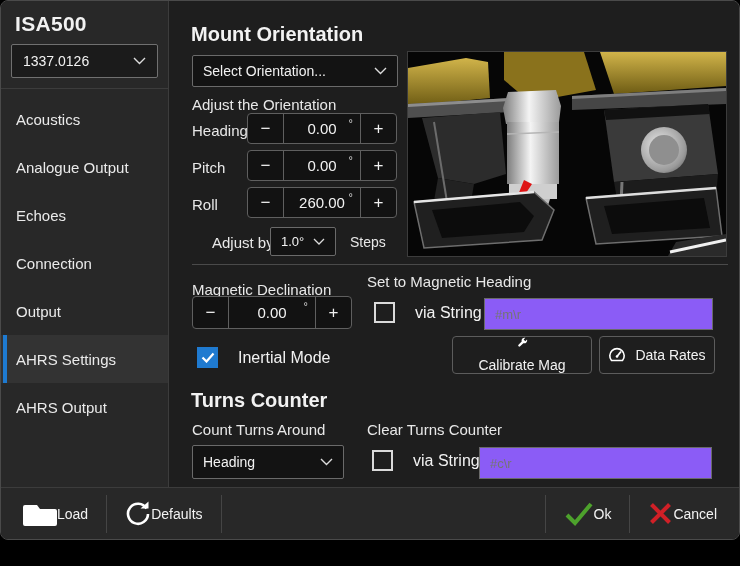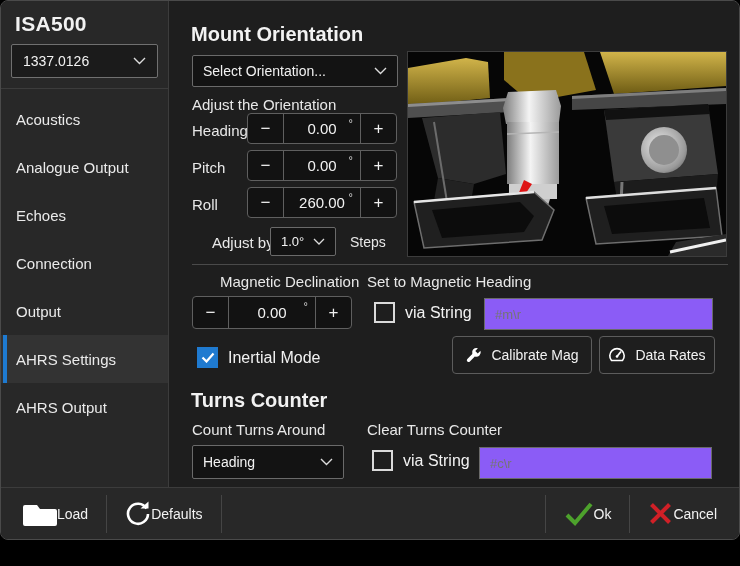--- a/index.html
+++ b/index.html
@@ -38,21 +38,21 @@
   .stepper .sbtn { width:35px; display:flex; align-items:center; justify-content:center;
     font-size:17px; color:#f0f0f0; cursor:pointer; flex:0 0 auto; }
   .stepper .sval { flex:1; position:relative; display:flex; align-items:center;
     justify-content:center; font-size:15px; border-left:1px solid #5f5f5f;
     border-right:1px solid #5f5f5f; }
   .stepper .unit { position:absolute; right:7px; top:3px; font-size:11px; color:#dcdcdc; }
   
   .checkbox { width:21px; height:21px; border:2px solid #dadada; background:transparent;
     display:flex; align-items:center; justify-content:center; cursor:pointer; flex:0 0 auto; }
   .checkbox.checked { border-color:#1f7ad0; background:#1f7ad0; }
-  .cb-row { display:flex; align-items:center; gap:10px; }
+  .cb-row { display:flex; align-items:center; gap:20px; }
   .cb-label { font-size:16px; }
   .text-input { background:#8b5cf6; border:1px solid #6a6a6a; color:#e8e8e8;
     font-size:13px; padding:0 10px; font-family:"Liberation Sans",sans-serif; }
   .text-input::placeholder { color:#757575; }
   .btn { display:flex; align-items:center; justify-content:center; gap:9px;
     background:#1e1e1e; border:1px solid #5c5c5c; border-radius:4px;
     font-size:14px; color:#f2f2f2; cursor:pointer; }
   .divider-h { border-top:1px solid #4a4a4a; }
   .viewport { border:1px solid #3c3c3c; background:#000; }
   
@@ -221,21 +221,21 @@
         <polygon points="178,146 308,136 314,184 188,192" fill="#1f1f1f" stroke="#6e6e6e" stroke-width="1.5"></polygon>
         <polygon points="196,154 296,146 302,176 204,182" fill="#0c0c0c"></polygon>
         <line x1="178" y1="146" x2="308" y2="136" stroke="#dedede" stroke-width="2.5"></line>
         <polygon points="268,190 318,182 318,204 260,204" fill="#2a2a2a"></polygon>
         <line x1="262" y1="200" x2="318" y2="188" stroke="#f0f0f0" stroke-width="3"></line>
       </svg>
     </div>
 
     <div class="divider-h abs" style="left:22px; top:263px; width:536px;"></div>
 
-    <div class="label abs" style="left:22px; top:272px;margin-left:28px;">Magnetic Declination</div>
+    <div class="label abs" style="left:22px; top:280px;">Magnetic Declination</div>
     <div class="stepper abs" style="left:22px; top:295px; width:160px; height:33px;">
       <div class="sbtn">−</div>
       <div class="sval">
           <span>0.00</span>
           <span class="unit">°</span>
         </div>
       <div class="sbtn">+</div>
     </div>
 
     <div class="cb-row abs" style="left:27px; top:346px;text-align:center;">
@@ -247,21 +247,21 @@
       <span class="cb-label">Inertial Mode</span>
     </div>
 
     <div class="label abs" style="left:197px; top:272px;">Set to Magnetic Heading</div>
     <div class="cb-row abs" style="left:204px; top:301px;">
       <div class="checkbox"></div>
       <span class="cb-label">via String</span>
     </div>
     <input class="text-input abs" style="left: 314px; top: 297px; width: 229px; height: 32px;" placeholder="#m\r">
 
-    <div class="btn abs" style="left:282px; top:335px; width:140px; height:38px;">
+    <div class="btn abs" style="left:282px; top:335px; width:140px; height:38px;flex-direction:column;">
       <svg width="17" height="17" viewBox="0 0 18 18">
         <path d="M16.4 4.1a4.7 4.7 0 0 1-6 6l-5.2 5.2a1.9 1.9 0 0 1-2.7-2.7l5.2-5.2a4.7 4.7 0 0 1 6-6L10.9 4.2l2.6 2.6 2.9-2.7z" fill="#fff"></path>
       </svg>
       <span>Calibrate Mag</span>
     </div>
     <div class="btn abs" style="left:429px; top:335px; width:116px; height:38px;">
       <svg width="18" height="18" viewBox="0 0 18 18">
         <path d="M3.5 14.5 a7.2 7.2 0 1 1 11 0z" fill="none" stroke="#fff" stroke-width="1.6"></path>
         <line x1="9" y1="10.5" x2="13" y2="5.5" stroke="#fff" stroke-width="1.8"></line>
         <circle cx="9" cy="10.5" r="1.3" fill="#fff"></circle>

